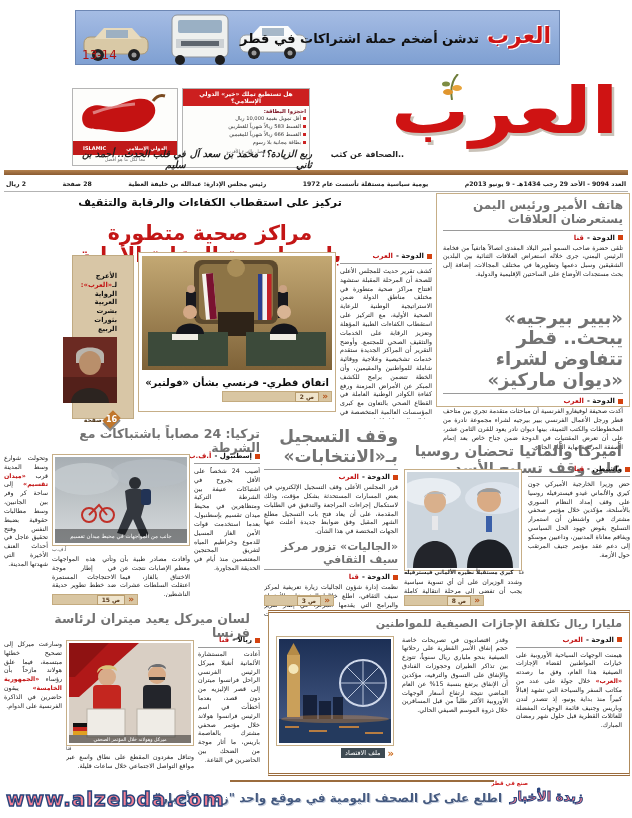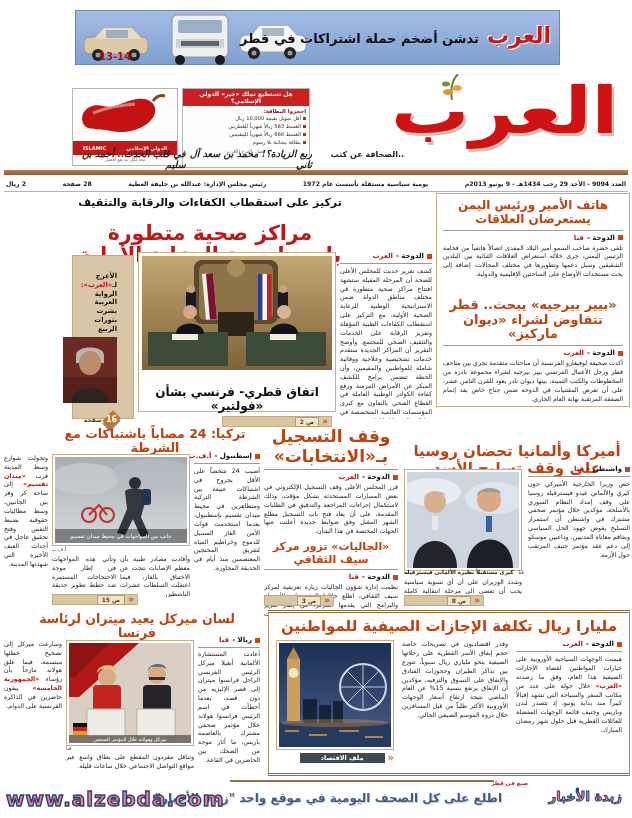--- a/index.html
+++ b/index.html
@@ -6,21 +6,21 @@
   html,body{background:#fff}
   body{font-family:"DejaVu Sans",sans-serif}
   #page{position:relative;width:632px;height:818px;margin:0 auto;background:#fff;overflow:hidden;direction:rtl}
   .abs{position:absolute}
   .body-txt{font-size:6.3px;line-height:1.4;color:#1c1c1c;text-align:justify;overflow:hidden}
   .red{color:#c31414;font-weight:bold}
   .rule{border-top:1px solid #9a9a9a;margin:3px 0}
   .tag{display:flex;align-items:center;gap:3px;font-size:7px;font-weight:bold;color:#111;white-space:nowrap}
   .tag .sq{width:5px;height:5px;background:#d4420f;display:inline-block;flex:0 0 auto}
   .tag .src{color:#c31414}
-  .hl{font-weight:bold;color:#c2410c;text-align:center;line-height:1.15}
+  .hl{font-weight:bold;color:#737373;text-align:right;line-height:1.15}
   .panel{border:1px solid #c6ae87;background:#fff}
   .pframe{border:1px solid #c6ae87;background:#fff;padding:2px}
   .pframe svg{display:block}
   .marker{background:#d9c6a2;display:flex;align-items:center;gap:3px;font-weight:bold;color:#5a3c1e;padding:0 3px;height:11px;border:1px solid #c4ab7f}
   .marker .chev{color:#b5541c;font-size:9px;line-height:1}
   .marker .lbl{background:#efe4cc;border:1px solid #b99d6e;font-size:6px;padding:0 4px;line-height:8px}
   .caption{font-weight:bold;color:#0e0e0e;text-align:center}
   .credit{font-size:5px;color:#444}
   
   #logo{font-weight:bold;color:#cf1313;font-size:64px;line-height:.92;transform:scaleX(1.22);transform-origin:right center;text-shadow:2px 3px 0 #c9c2b8}
@@ -37,26 +37,26 @@
   .mini-ad .ln:before{content:"";width:3px;height:3px;background:#c22;flex:0 0 auto}
   .strip-red{background:#c01a1a;color:#fff;display:flex;align-items:center;justify-content:space-around;font-size:5px;font-weight:bold}
   
   .teaser{background:#d8c6a6;border:1px solid #c0aa82;padding:16px}
   .teaser .t{font-size:6.8px;font-weight:bold;line-height:1.3;text-align:right;color:#111}
   .diamond{width:15px;height:15px;background:#c0762c;transform:rotate(45deg);display:flex;align-items:center;justify-content:center;box-shadow:2px 2px 0 #8a8a8a}
   .diamond span{transform:rotate(-45deg);color:#fff;font-weight:bold;font-size:8px}
   
   .ebox{border-left:1px solid #b08b5c;border-right:1px solid #b08b5c;border-top:3px double #9b6c3d;border-bottom:3px double #9b6c3d;background:#fff;padding:5px 7px}
   .ebadge{display:flex;align-items:center;gap:3px;margin-top:2px}
-  .ebadge .b{background:#3e4a52;color:#fff;font-size:6.5px;font-weight:bold;padding:1px 21px}
+  .ebadge .b{background:#3e4a52;color:#fff;font-size:6.5px;font-weight:normal;padding:1px 4px}
   .ebadge .chev{color:#cc6a1a;font-weight:bold;font-size:10px}
   
   #f-url{font-weight:bold;font-size:20px;letter-spacing:1px;color:#f27f92;-webkit-text-stroke:1.4px #27437c;direction:ltr}
   #f-slogan{font-weight:bold;font-size:12px;color:#44597f;text-shadow:0 0 1px #fff,1px 1px 0 #c6cede}
-  #f-brand{font-weight:bold;font-size:13px;color:#f27f92;-webkit-text-stroke:1px #27437c;text-align:right}
+  #f-brand{font-weight:bold;font-size:13px;color:#f27f92;-webkit-text-stroke:1px #27437c;text-align:left}
   #f-made{font-size:5.5px;font-weight:bold;color:#cc1a1a}
 </style>
 </head>
 <body>
 
 <div id="page">
 
   <div class="abs" id="top-ad" style="left:75px;top:10px;width:485px;height:55px">
     <svg class="abs" style="left:4px;top:2px" width="250" height="52" viewBox="0 0 250 52">
       <g>
@@ -81,21 +81,21 @@
           <path d="M170 24 L180 13 L208 13 L218 24 Z" fill="#fbfcfc"></path>
           <rect x="182" y="15" width="22" height="8" fill="#a7b8c8"></rect>
           <circle cx="174" cy="40" r="6" fill="#222"></circle>
           <circle cx="210" cy="40" r="6" fill="#222"></circle>
           <circle cx="174" cy="40" r="2.5" fill="#999"></circle>
           <circle cx="210" cy="40" r="2.5" fill="#999"></circle>
         </g>
     </svg>
     <div class="abs ad-brand" style="right:8px;top:12px;font-size:22px">العرب</div>
     <div class="abs" style="right:80px;top:20px;font-size:13px;font-weight:bold;color:#101010">تدشن أضخم حملة اشتراكات في قطر</div>
-    <div class="abs" style="left:23px;bottom:2px;font-size:10px;font-weight:bold;color:#b01212">13-14</div>
+    <div class="abs" style="left:6px;bottom:2px;font-size:12px;font-weight:normal;color:#b01212">13-14</div>
   </div>
 
   <div class="abs mini-ad" style="left:72px;top:88px;width:106px;height:78px;padding:0">
     <svg width="104" height="48" viewBox="0 0 104 48">
       <path d="M10 34 C6 22 18 14 30 17 C42 20 50 12 64 10 C76 8 84 15 82 24 C78 38 56 46 38 42 C24 39 13 42 10 34 Z" fill="#c41212"></path>
       <path d="M20 24 C30 20 48 16 62 15" stroke="#ffffff" stroke-width="3" opacity=".45" fill="none"></path>
       <path d="M80 12 q5 -7 12 -5" stroke="#7a4a20" stroke-width="3" fill="none"></path>
     </svg>
     <div class="strip-red" style="height:14px">
       <span>الدولي الإسلامي</span>
@@ -145,21 +145,21 @@
 
   <div class="abs panel" style="left:436px;top:193px;width:194px;height:214px;padding:5px 6px">
     <div class="hl" style="font-size:12px">هاتف الأمير ورئيس اليمن يستعرضان العلاقات</div>
     <div class="rule"></div>
     <div class="tag">
         <i class="sq"></i>
         <span>الدوحة -</span>
         <span class="src">قنا</span>
       </div>
     <div class="body-txt" style="height:52px;margin-top:2px">تلقى حضرة صاحب السمو أمير البلاد المفدى اتصالاً هاتفياً من فخامة الرئيس اليمني، جرى خلاله استعراض العلاقات الثنائية بين البلدين الشقيقين وسبل دعمها وتطويرها في مختلف المجالات، إضافة إلى بحث مستجدات الأوضاع على الساحتين الإقليمية والدولية.</div>
-    <div class="hl" style="font-size:13px;margin-top:2px">«بيير بيرجيه» يبحث.. قطر تتفاوض لشراء «ديوان ماركيز»</div>
+    <div class="hl" style="font-size:18px;margin-top:12px">«بيير بيرجيه» يبحث.. قطر تتفاوض لشراء «ديوان ماركيز»</div>
     <div class="rule"></div>
     <div class="tag">
         <i class="sq"></i>
         <span>الدوحة -</span>
         <span class="src">العرب</span>
       </div>
     <div class="body-txt" style="height:66px;margin-top:2px">أكدت صحيفة لوفيغارو الفرنسية أن مباحثات متقدمة تجري بين متاحف قطر ورجل الأعمال الفرنسي بيير بيرجيه لشراء مجموعة نادرة من المخطوطات والكتب الثمينة، بينها ديوان نادر يعود للقرن الثامن عشر، على أن تعرض المقتنيات في الدوحة ضمن جناح خاص بعد إتمام الصفقة المرتقبة نهاية العام الجاري.</div>
   </div>
 
   <div class="abs" style="left:340px;top:252px;width:92px;height:168px">
@@ -208,21 +208,21 @@
       <rect x="128" y="78" width="26" height="6" fill="#f0ede4"></rect>
       <g>
           <circle cx="48" cy="56" r="7" fill="#d3a886"></circle>
           <path d="M34 78 C34 64 62 64 62 78 Z" fill="#14151b"></path>
         </g>
       <g>
           <circle cx="142" cy="56" r="7" fill="#d9b494"></circle>
           <path d="M128 78 C128 64 156 64 156 78 Z" fill="#14151b"></path>
         </g>
     </svg>
-    <div class="caption" style="font-size:12px;margin-top:11px">اتفاق قطري- فرنسي بشأن «فولتير»</div>
+    <div class="caption" style="font-size:10px;margin-top:3px">اتفاق قطري- فرنسي بشأن «فولتير»</div>
     <div class="marker" style="margin-top:3px;width:110px">
       <span class="chev">«</span>
       <span class="lbl">ص 2</span>
     </div>
   </div>
 
   <div class="abs teaser" style="left:72px;top:255px;width:62px;height:164px">
     <div class="t"><span>الأعرج لـ</span><span class="red">«العرب»:</span> <span>الرواية العربية بشرت بثورات الربيع</span></div>
     <svg width="54" height="66" viewBox="0 0 54 66" style="margin-top:3px">
       <rect width="54" height="66" fill="#6b2a22"></rect>
@@ -386,21 +386,21 @@
         <rect y="92" width="122" height="8" fill="#00000070"></rect>
         <text x="61" y="98" text-anchor="middle" font-size="4.8" fill="#ffffff">ميركل وهولاند خلال المؤتمر الصحفي</text>
       </svg>
     </div>
     <div class="abs credit" style="left:62px;top:133px">قنا</div>
     <div class="abs body-txt" style="left:62px;top:141px;width:128px;height:22px">وتناقل مغردون المقطع على نطاق واسع عبر مواقع التواصل الاجتماعي خلال ساعات قليلة.</div>
     <div class="abs body-txt" style="left:0;top:28px;width:58px;height:136px"><span>وسارعت ميركل إلى تصحيح خطئها مبتسمة، فيما علق هولاند مازحاً بأن رؤساء</span> <span class="red">«الجمهورية الخامسة»</span> <span>يبقون حاضرين في الذاكرة الفرنسية على الدوام.</span></div>
   </div>
 
   <div class="abs ebox" style="left:268px;top:610px;width:362px;height:166px">
-    <div class="hl" style="font-size:15px">مليارا ريال تكلفة الإجازات الصيفية للمواطنين</div>
+    <div class="hl" style="font-size:11px">مليارا ريال تكلفة الإجازات الصيفية للمواطنين</div>
     <div style="display:flex;gap:8px;margin-top:5px">
       <div style="width:110px">
         <div class="tag">
             <i class="sq"></i>
             <span>الدوحة -</span>
             <span class="src">العرب</span>
           </div>
         <div class="rule"></div>
         <div class="body-txt" style="height:112px"><span>هيمنت الوجهات السياحية الأوروبية على خيارات المواطنين لقضاء الإجازات الصيفية هذا العام، وفق ما رصدته</span> <span class="red">«العرب»</span> <span>خلال جولة على عدد من مكاتب السفر والسياحة التي تشهد إقبالاً كبيراً منذ بداية يونيو، إذ تتصدر لندن وباريس وجنيف قائمة الوجهات المفضلة للعائلات القطرية قبل حلول شهر رمضان المبارك.</span></div>
       </div>

